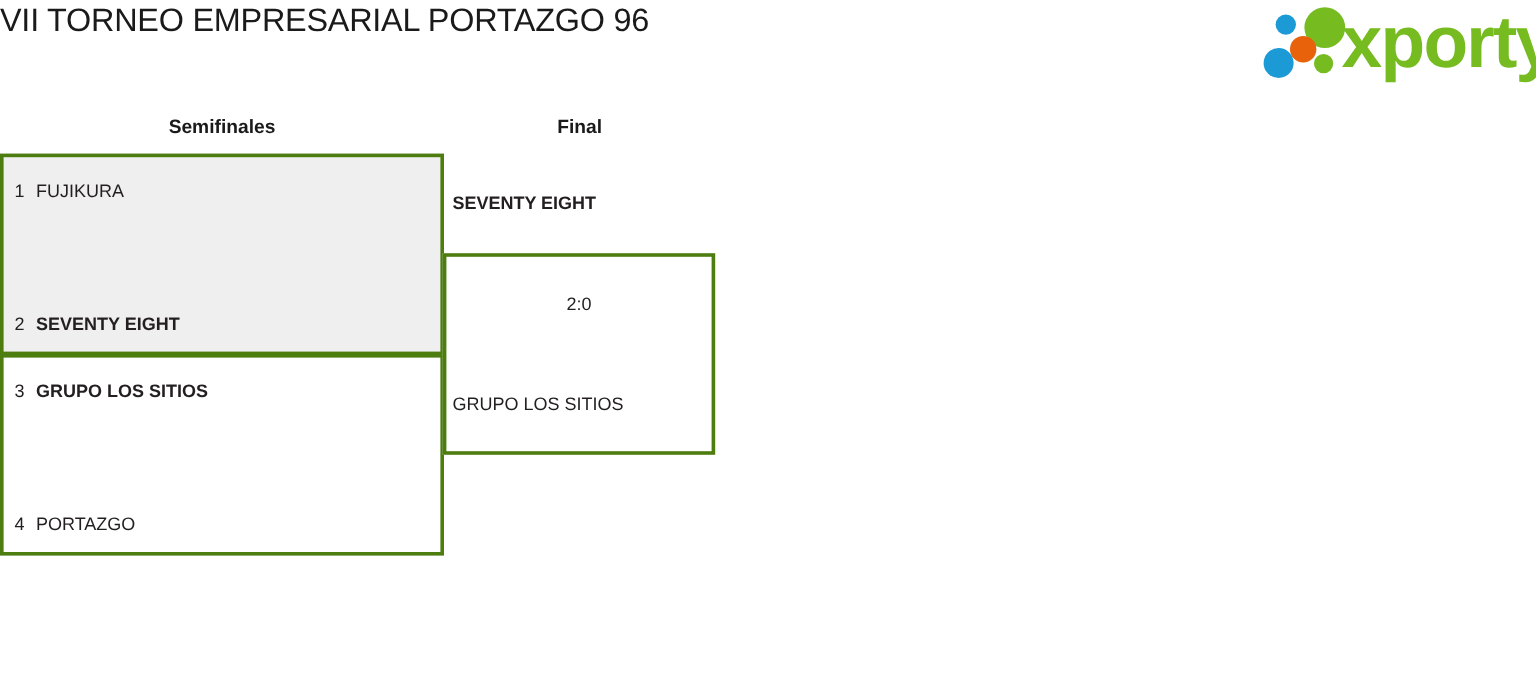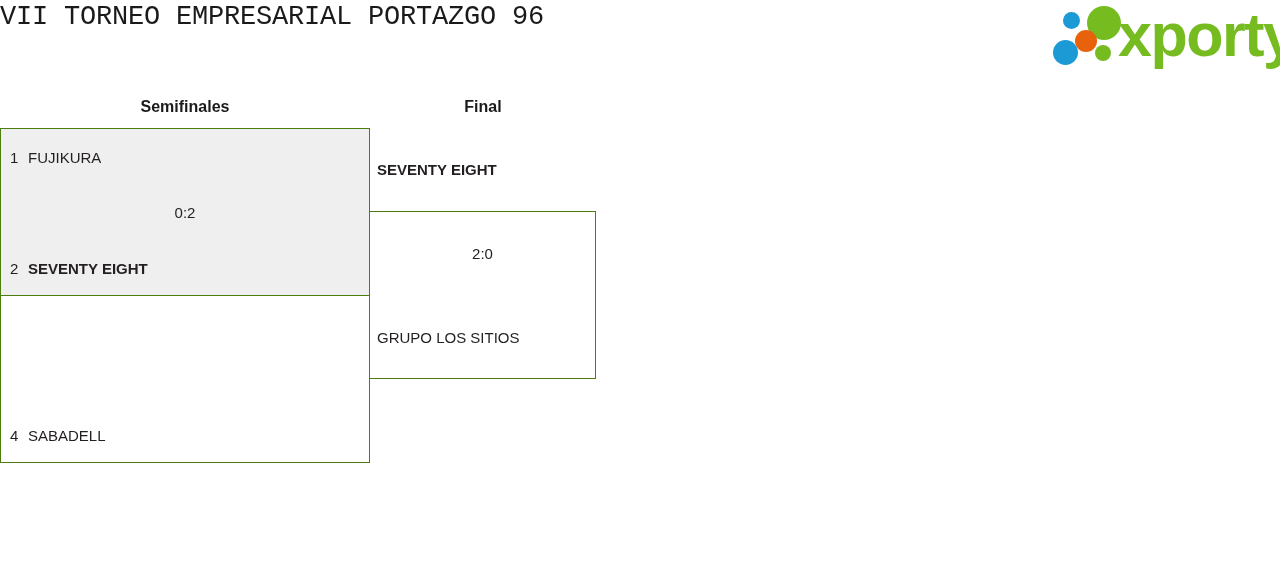--- a/index.html
+++ b/index.html
@@ -23,21 +23,20 @@
     left: 0;
     top: 0;
     width: 1280px;
     height: 90px;
   }
   .title-block {
     position: absolute;
     left: 0;
     top: 0;
     width: 900px;
-    font-family: Liberation Mono, monospace;
   }
   .title-line {
     font-size: 27px;
     line-height: 33px;
     font-weight: 400;
     letter-spacing: -0.2px;
     color: #1a1a1a;
     white-space: nowrap;
   }
   .title-line.line1 { margin-top: 1px; }
@@ -91,21 +90,21 @@
     left: 0;
     top: 0;
     width: 1280px;
     height: 562px;
   }
 
   
   .match {
     position: absolute;
     box-sizing: border-box;
-    border: 1px solid #4d7c0f;
+    border: 3px solid #4d7c0f;
   }
   .match.shaded { background: #efefef; }
   .match.plain  { background: #ffffff; }
 
   .sf1   { left: 0px;   top: 128px; width: 370px; height: 168px; }
   .sf2   { left: 0px;   top: 295px; width: 370px; height: 168px; }
   .final { left: 369px; top: 211px; width: 227px; height: 168px; }
 
   
   .team {
@@ -186,29 +185,31 @@
 
 <div class="bracket">
 
   <div class="round-heading round-semis">Semifinales</div>
   <div class="round-heading round-final">Final</div>
 
   <div class="match shaded sf1">
     <div class="team top">
       <span class="seed">1</span><span class="tname">FUJIKURA</span>
     </div>
-    <div class="score">0:2</div>
     <div class="team bottom">
       <span class="seed">2</span><span class="tname winner">SEVENTY EIGHT</span>
     </div>
   </div>
 
   <div class="match plain sf2">
+    <div class="team top">
+      <span class="seed">3</span><span class="tname winner">GRUPO LOS SITIOS</span>
+    </div>
     <div class="team bottom">
-      <span class="seed">4</span><span class="tname">SABADELL</span>
+      <span class="seed">4</span><span class="tname">PORTAZGO</span>
     </div>
   </div>
 
   <div class="match plain final"></div>
 
   <div class="final-label final-top winner">SEVENTY EIGHT</div>
   <div class="final-label final-score">2:0</div>
   <div class="final-label final-bottom">GRUPO LOS SITIOS</div>
 
 </div>

